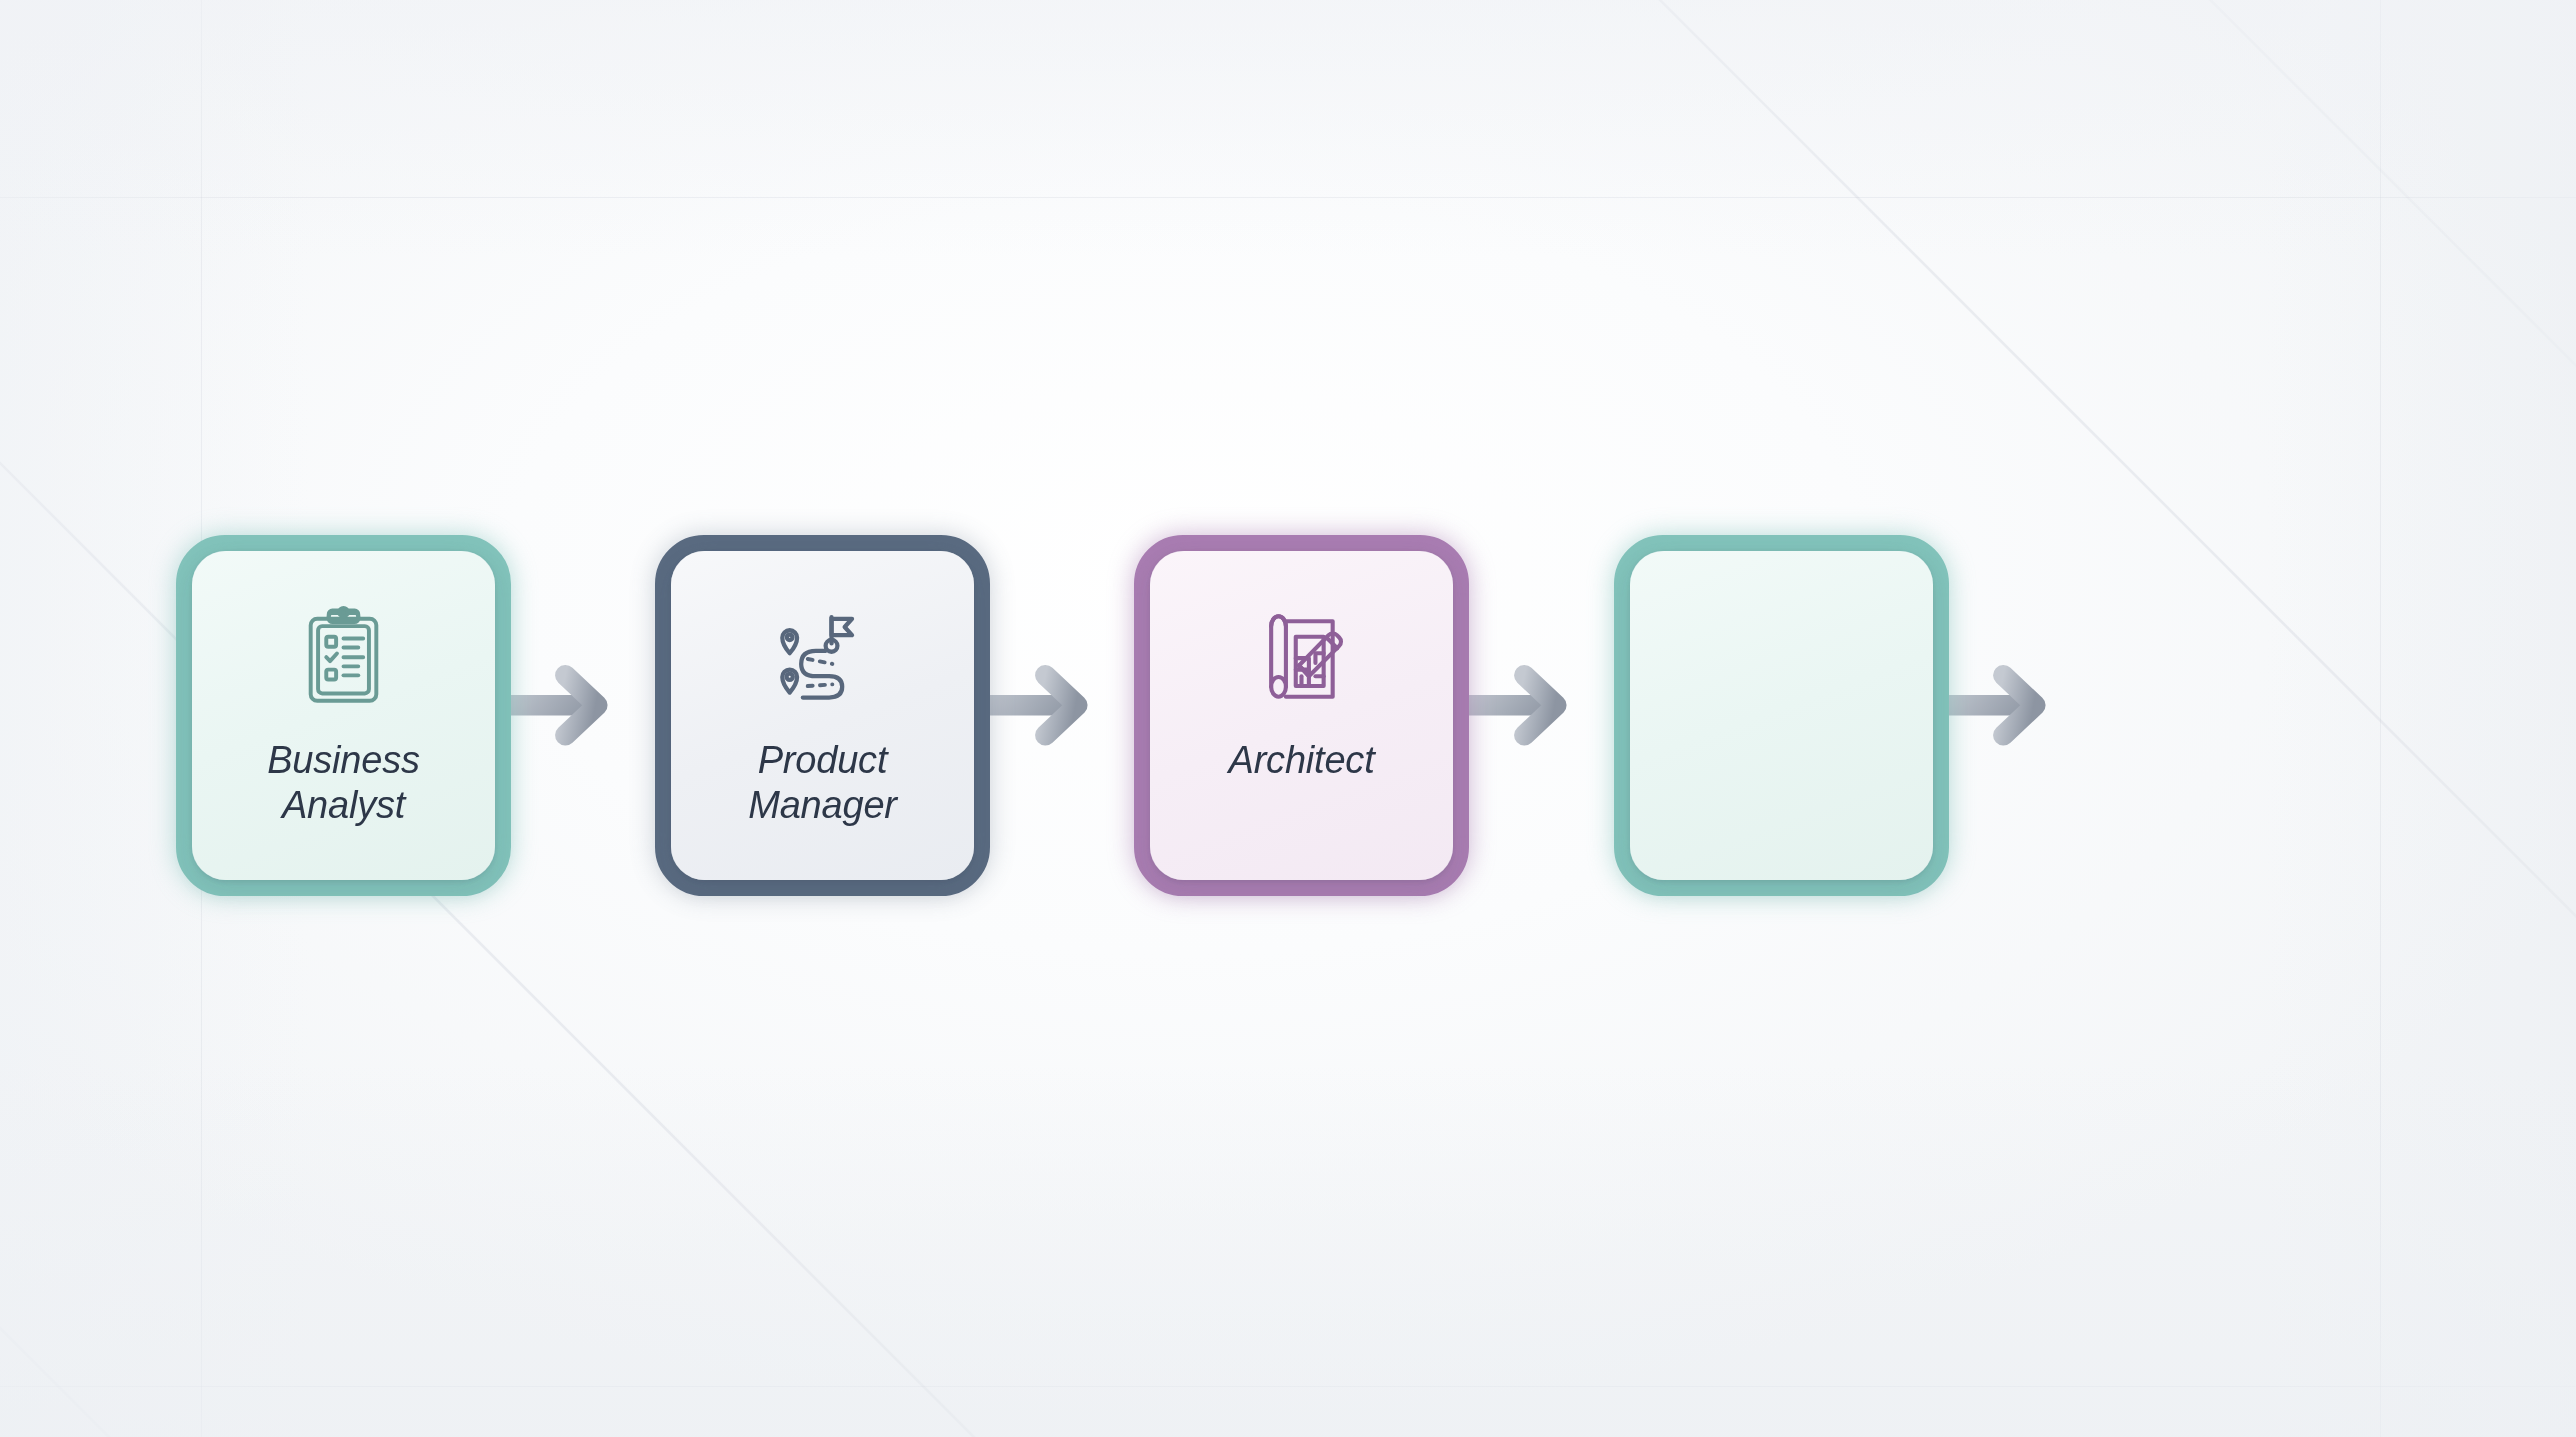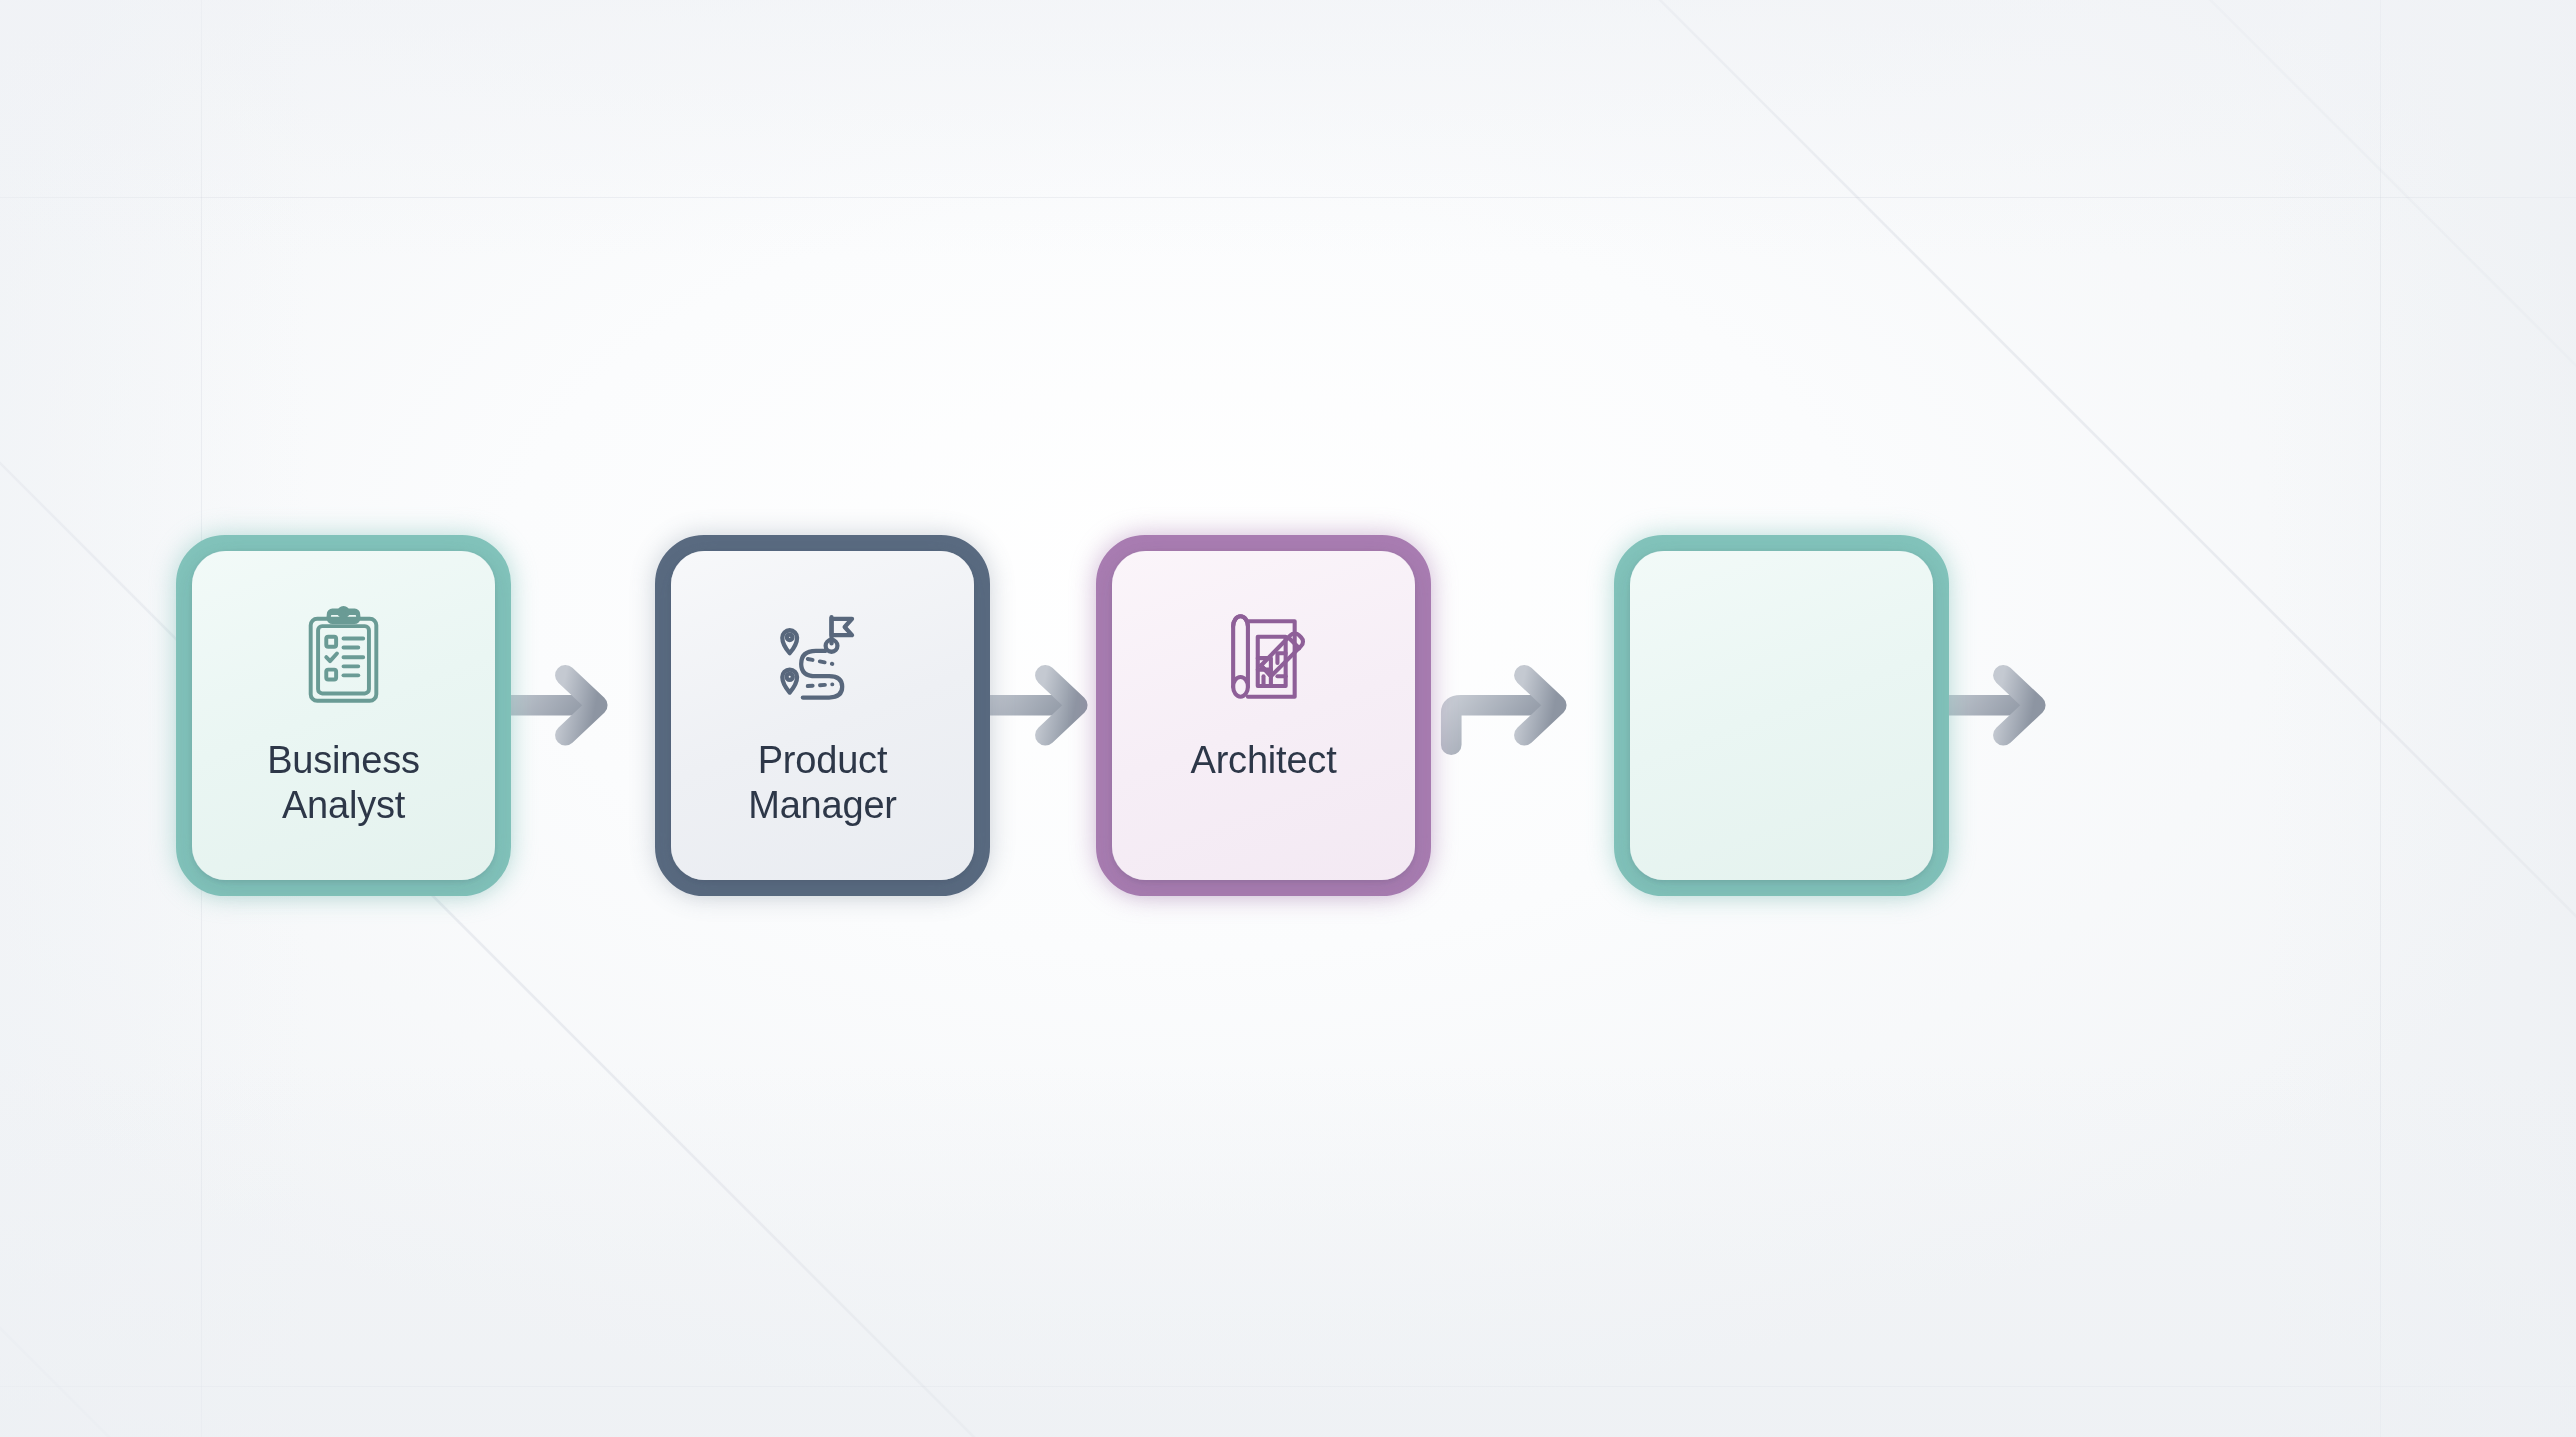--- a/index.html
+++ b/index.html
@@ -65,20 +65,21 @@
     height: 361px;
     border-radius: 49px;
     box-sizing: border-box;
     border-width: 16px;
     border-style: solid;
     padding: 0;
     display: flex;
     flex-direction: column;
     align-items: flex-end;
     z-index: 3;
+    font-style: italic;
   }
   
   .node .plate {
     position: absolute;
     inset: 0;
     border-radius: 34px;
     box-shadow:
       0 1.9px 4.7px rgba(40,52,70,0.10),
       0 9.4px 24px rgba(40,52,70,0.07);
   }
@@ -254,21 +255,21 @@
             <stop offset="100%" stop-color="#8d95a2"></stop>
           </linearGradient>
         </defs>
         <g stroke="url(#agrad2)" stroke-width="22" fill="none" stroke-linecap="round" stroke-linejoin="round">
           <path d="M14 118 L14 84 Q14 76 24 76 L116 76"></path>
           <path d="M92 44 L126 76 L92 108"></path>
         </g>
       </svg>
     </div>
 
-    <div class="node purple" style="left:1096px">
+    <div class="node purple" style="left:1134px">
       <div class="halo"></div>
       <div class="plate"></div>
       <div class="content">
         <div class="icon-wrap">
           <svg viewBox="0 0 64 64" fill="none" stroke="#8e5f98" stroke-width="2.5" stroke-linecap="round" stroke-linejoin="round">
             <path d="M13.5 13.5 A4.5 6 0 0 1 22.5 13.5 L22.5 50.5 A4.5 6 0 0 0 13.5 50.5 Z"></path>
             <path d="M22.5 13.5 A4.5 6 0 0 0 13.5 13.5"></path>
             <path d="M13.5 50.5 A4.5 6 0 0 0 22.5 50.5"></path>
             <path d="M22.5 10.5 L51 10.5 L51 56.5 L22.5 56.5"></path>
             <path d="M28.5 20 L45.5 20 L45.5 50 L28.5 50 Z"></path>

